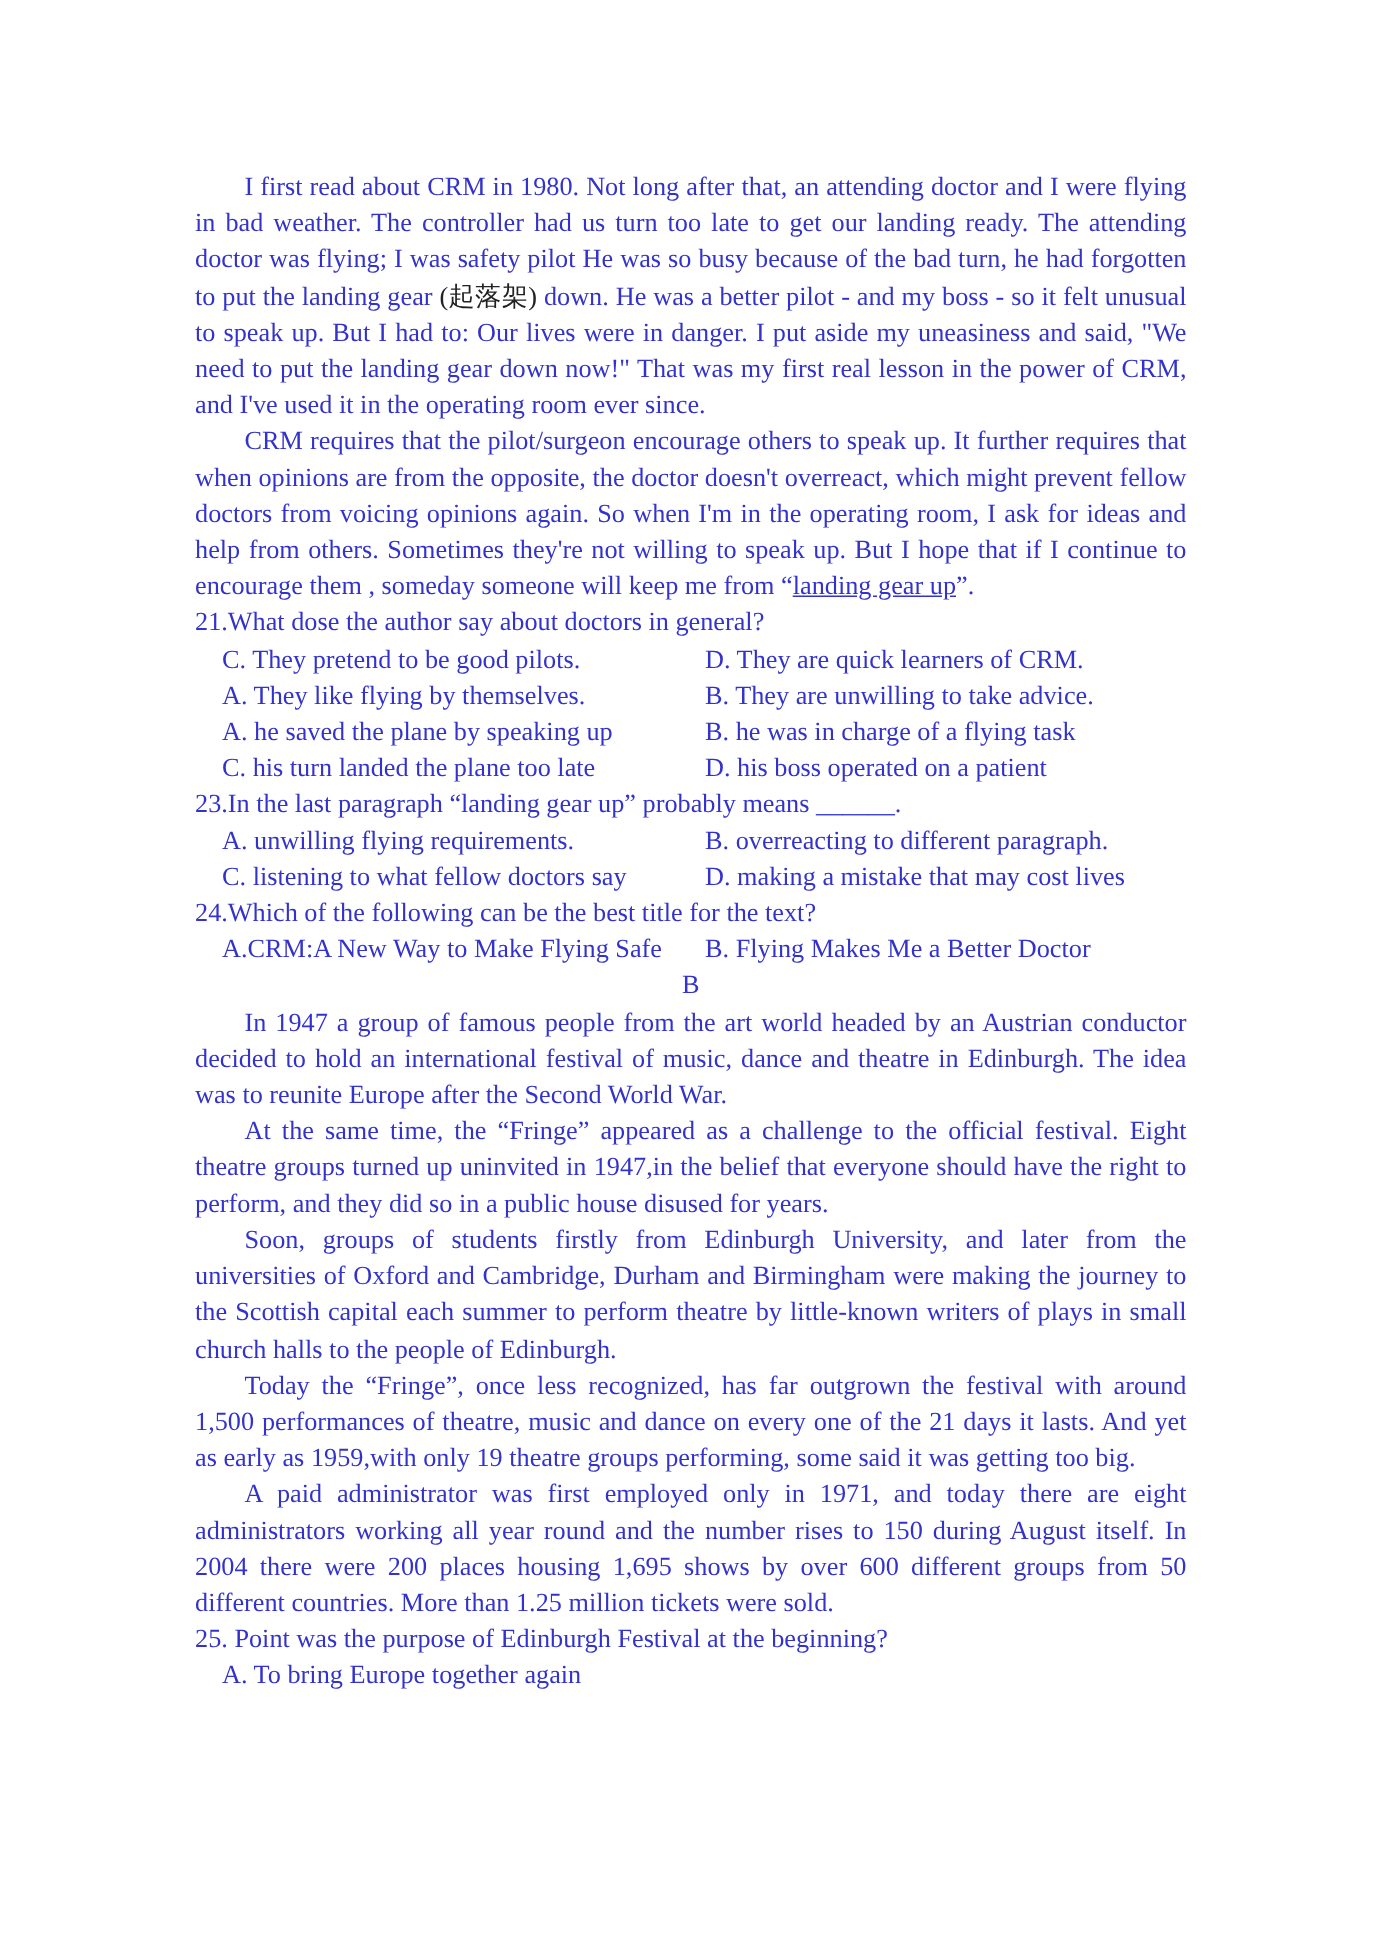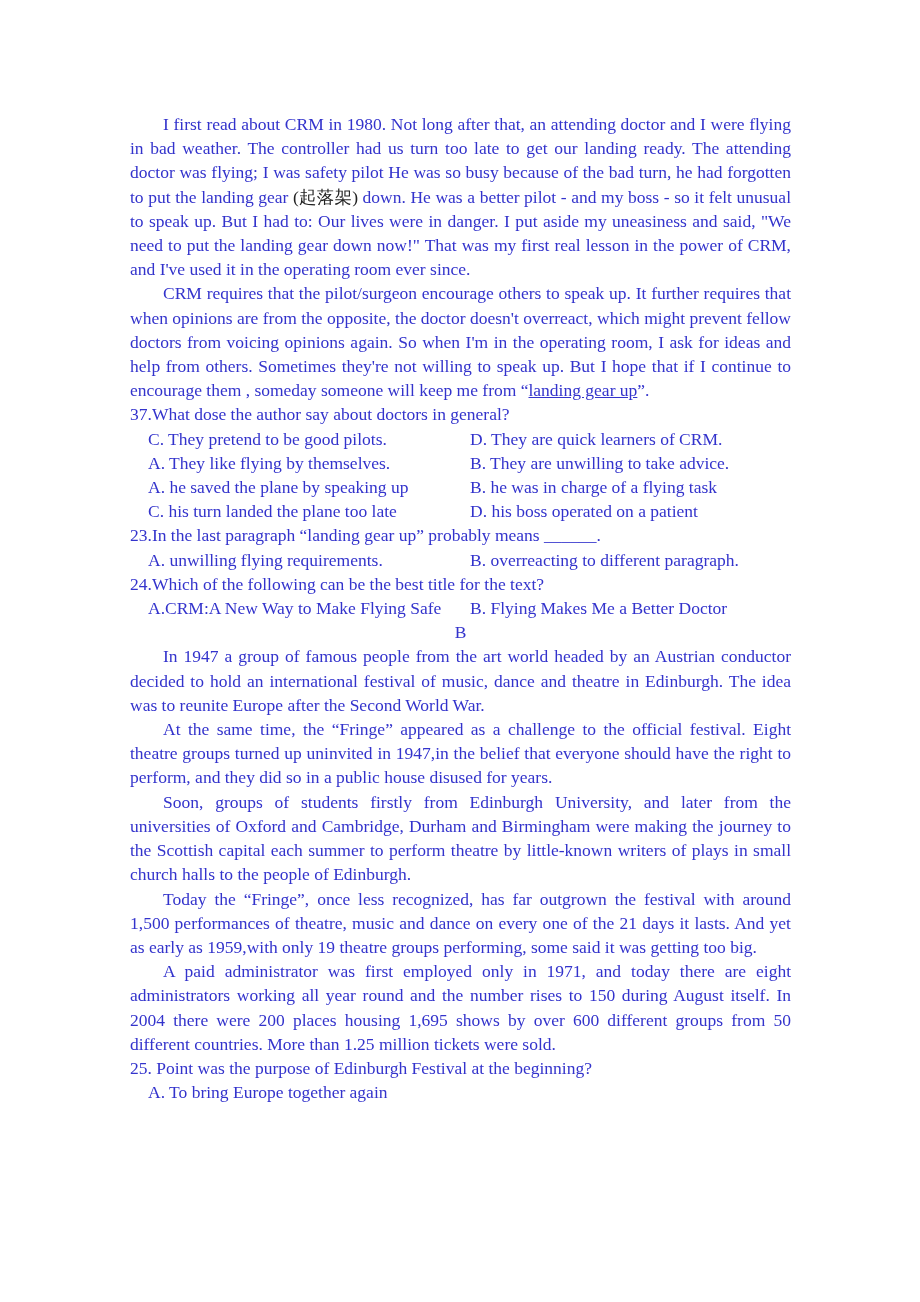--- a/index.html
+++ b/index.html
@@ -62,21 +62,21 @@
 </head>
 <body>
 
 <div class="page">
   <div class="content">
 
     <p class="para"><span>I first read about CRM in 1980. Not long after that, an attending doctor and I were flying in bad weather. The controller had us turn too late to get our landing ready. The attending doctor was flying; I was safety pilot He was so busy because of the bad turn, he had forgotten to put the landing gear </span><span class="cn">(起落架)</span><span> down. He was a better pilot - and my boss - so it felt unusual to speak up. But I had to: Our lives were in danger. I put aside my uneasiness and said, "We need to put the landing gear down now!" That was my first real lesson in the power of CRM, and I've used it in the operating room ever since.</span></p>
 
     <p class="para"><span>CRM requires that the pilot/surgeon encourage others to speak up. It further requires that when opinions are from the opposite, the doctor doesn't overreact, which might prevent fellow doctors from voicing opinions again. So when I'm in the operating room, I ask for ideas and help from others. Sometimes they're not willing to speak up. But I hope that if I continue to encourage them , someday someone will keep me from “</span><span class="underline">landing gear up</span><span>”.</span></p>
 
-    <p class="stem">37.What dose the author say about doctors in general?</p>
+    <p class="stem">21.What dose the author say about doctors in general?</p>
     <div class="opt-row">
       <span class="opt-left">C. They pretend to be good pilots.</span>
       <span class="opt-right">D. They are quick learners of CRM.</span>
     </div>
     <div class="opt-row">
       <span class="opt-left">A. They like flying by themselves.</span>
       <span class="opt-right">B. They are unwilling to take advice.</span>
     </div>
 
     <div class="opt-row">
@@ -85,20 +85,24 @@
     </div>
     <div class="opt-row">
       <span class="opt-left">C. his turn landed the plane too late</span>
       <span class="opt-right">D. his boss operated on a patient</span>
     </div>
 
     <p class="stem">23.In the last paragraph “landing gear up” probably means ______.</p>
     <div class="opt-row">
       <span class="opt-left">A. unwilling flying requirements.</span>
       <span class="opt-right">B. overreacting to different paragraph.</span>
+    </div>
+    <div class="opt-row">
+      <span class="opt-left">C. listening to what fellow doctors say</span>
+      <span class="opt-right">D. making a mistake that may cost lives</span>
     </div>
 
     <p class="stem">24.Which of the following can be the best title for the text?</p>
     <div class="opt-row">
       <span class="opt-left">A.CRM:A New Way to Make Flying Safe</span>
       <span class="opt-right">B. Flying Makes Me a Better Doctor</span>
     </div>
 
     <p class="section-label">B</p>
 

